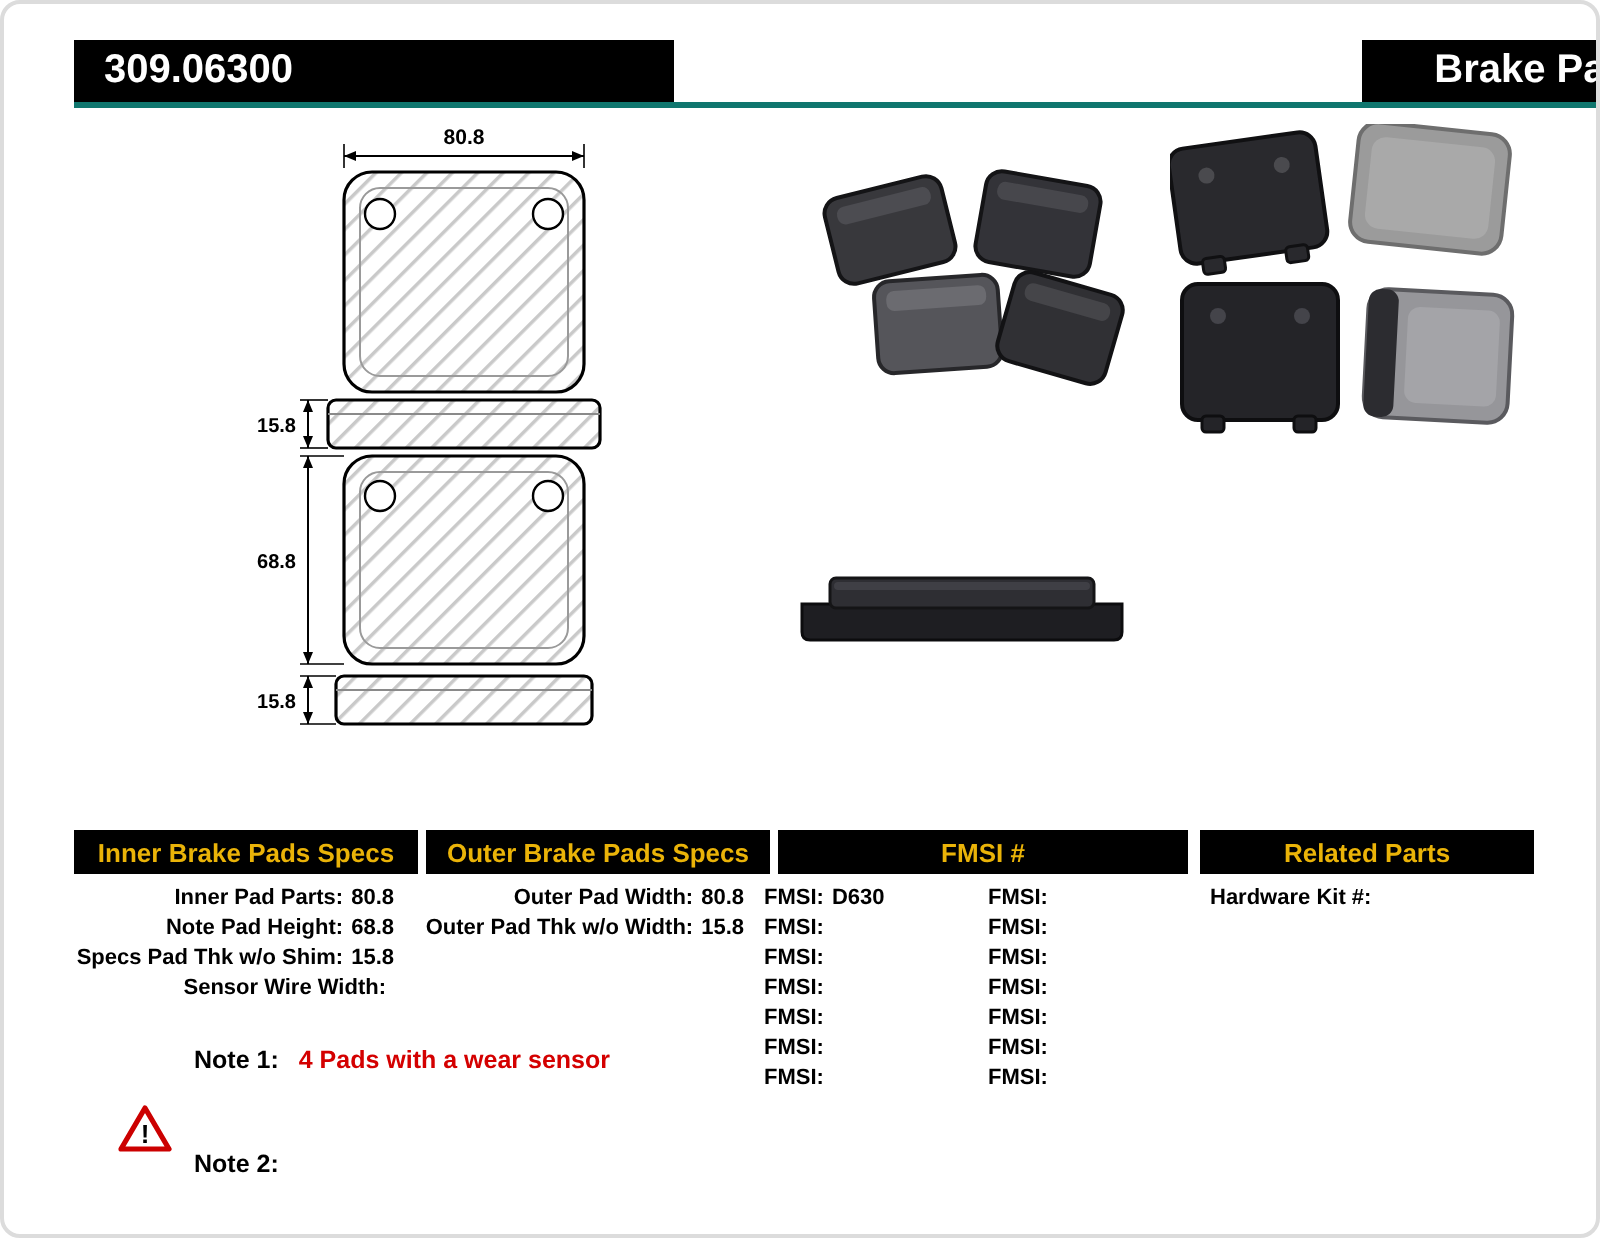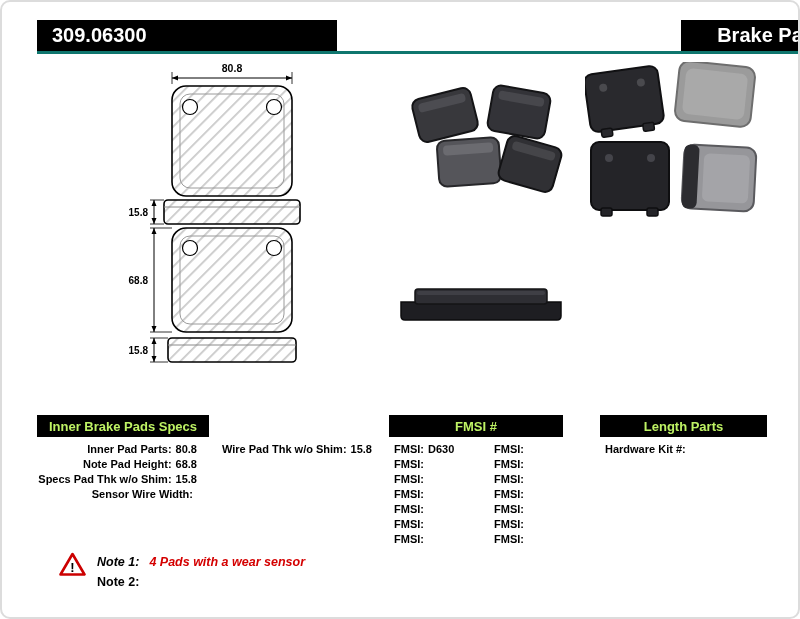--- a/index.html
+++ b/index.html
@@ -10,21 +10,21 @@
   }
   
   .header{position:absolute;left:35px;top:18px;width:792px;height:31px;border-bottom:3px solid #0f766e;}
   .hdr-box{position:absolute;top:0;height:31px;background:#000;color:#fff;font-weight:bold;font-size:20px;display:flex;align-items:center;}
   .hdr-left{left:0;width:300px;padding-left:15px;box-sizing:border-box;}
   .hdr-right{right:0;width:148px;justify-content:flex-end;padding-right:14px;box-sizing:border-box;margin-left:32px;}
   
   .art{position:absolute;}
   svg text{font-family:"Liberation Sans",sans-serif;font-weight:bold;}
   
-  .th{position:absolute;top:413px;height:22px;background:#000;color:#bef264;font-weight:bold;font-size:13px;
+  .th{position:absolute;top:413px;height:22px;background:#000;color:#eab308;font-weight:bold;font-size:13px;
       display:flex;align-items:center;justify-content:center;box-sizing:border-box;}
   .spec-col{position:absolute;top:440px;font-size:11px;font-weight:bold;line-height:15px;}
   .spec-row{white-space:nowrap;}
   .val{margin-left:4px;}
   .right-align{text-align:right;}
   
   .note-line{position:absolute;font-size:12.5px;font-weight:bold;white-space:nowrap;}
   .note-red{color:#d40000;margin-left:10px;}
 </style>
 </head>
@@ -135,35 +135,37 @@
     </g>
   </svg>
 
   <svg class="art" style="left:393px;top:282px;" width="172" height="40" viewBox="0 0 172 40">
     <path d="M6 18 h160 v14 q0 4 -4 4 H10 q-4 0 -4 -4 Z" fill="#1e1e22" stroke="#0c0c0e" stroke-width="1.5"></path>
     <rect x="20" y="5" width="132" height="15" rx="3" fill="#2e2e33" stroke="#141416" stroke-width="1.5"></rect>
     <rect x="22" y="7" width="128" height="4" rx="2" fill="#3f3f45"></rect>
   </svg>
 
   <div class="th" style="left:35px;width:172px;">Inner Brake Pads Specs</div>
-  <div class="th" style="left:387px;width:174px;">FMSI #</div>
-  <div class="th" style="left:598px;width:167px;">Length Parts</div>
+  <div class="th" style="left:211px;width:172px;">Outer Brake Pads Specs</div>
+  <div class="th" style="left:387px;width:205px;">FMSI #</div>
+  <div class="th" style="left:598px;width:167px;">Related Parts</div>
 
   <div class="spec-col right-align" style="left:30px;width:165px;">
     <div class="spec-row"><span>Inner Pad Parts:</span><span class="val">80.8</span></div>
     <div class="spec-row"><span>Note Pad Height:</span><span class="val">68.8</span></div>
     <div class="spec-row"><span>Specs Pad Thk w/o Shim:</span><span class="val">15.8</span></div>
     <div class="spec-row"><span>Sensor Wire Width:</span><span class="val"></span></div>
   </div>
 
   <div class="spec-col right-align" style="left:205px;width:165px;">
-    <div class="spec-row"><span>Wire Pad Thk w/o Shim:</span><span class="val">15.8</span></div>
+    <div class="spec-row"><span>Outer Pad Width:</span><span class="val">80.8</span></div>
+    <div class="spec-row"><span>Outer Pad Thk w/o Width:</span><span class="val">15.8</span></div>
   </div>
 
-  <div class="spec-col" style="left:392px;width:95px;">
+  <div class="spec-col" style="left:380px;width:95px;">
     <div class="spec-row"><span>FMSI:</span><span class="val">D630</span></div>
     <div class="spec-row"><span>FMSI:</span><span class="val"></span></div>
     <div class="spec-row"><span>FMSI:</span><span class="val"></span></div>
     <div class="spec-row"><span>FMSI:</span><span class="val"></span></div>
     <div class="spec-row"><span>FMSI:</span><span class="val"></span></div>
     <div class="spec-row"><span>FMSI:</span><span class="val"></span></div>
     <div class="spec-row"><span>FMSI:</span><span class="val"></span></div>
   </div>
 
   <div class="spec-col" style="left:492px;width:95px;">
@@ -178,20 +180,20 @@
 
   <div class="spec-col" style="left:603px;width:160px;">
     <div class="spec-row"><span>Hardware Kit #:</span><span class="val"></span></div>
   </div>
 
   <svg class="art" style="left:57px;top:550px;" width="27" height="25" viewBox="0 0 27 25">
     <polygon points="13.5,2 25.5,22.5 1.5,22.5" fill="#ffffff" stroke="#cc0000" stroke-width="2.6" stroke-linejoin="round"></polygon>
     <text x="13.5" y="19.5" font-size="13" text-anchor="middle" fill="#000">!</text>
   </svg>
 
-  <div class="note-line" style="left:95px;top:553px;font-style:italic;">
+  <div class="note-line" style="left:95px;top:521px;">
     <span>Note 1:</span><span class="note-red">4 Pads with a wear sensor</span>
   </div>
   <div class="note-line" style="left:95px;top:573px;">
     <span>Note 2:</span><span class="note-red"></span>
   </div>
 
 </div>
 
 </body></html>

